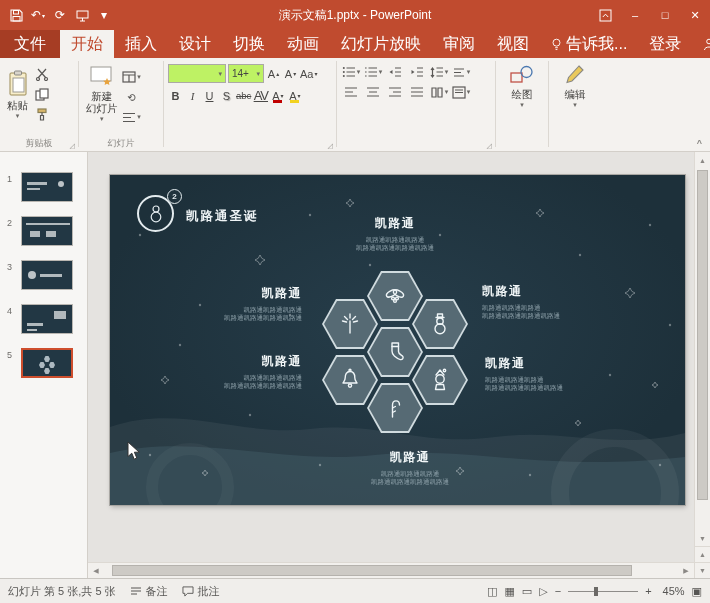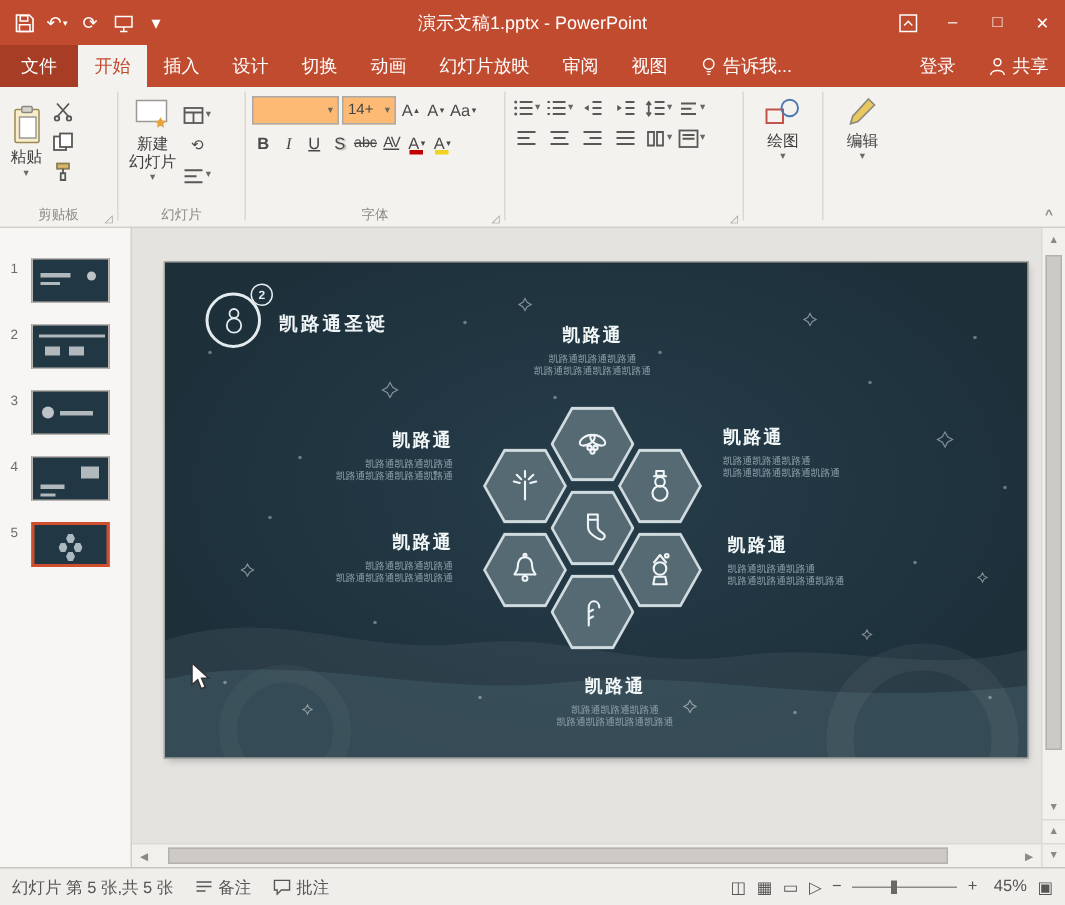--- a/index.html
+++ b/index.html
@@ -11,48 +11,48 @@
 .titlebar{position:absolute;left:0;top:0;width:710px;height:30px;background:#C04B2F;color:#fff;display:flex;align-items:center}
 .qat{display:flex;align-items:center;gap:6px;padding-left:8px;z-index:2}
 .qat-btn{display:inline-flex;align-items:center;justify-content:center;min-width:16px;height:20px;font-size:12px;color:#fff}
 .caret-mini{font-size:6px;margin-left:1px}
 .title{position:absolute;left:0;right:0;top:0;height:30px;display:flex;align-items:center;justify-content:center;font-size:12px;pointer-events:none}
 .winctl{margin-left:auto;display:flex;height:30px;z-index:2}
 .wbtn{width:30px;height:30px;display:flex;align-items:center;justify-content:center;font-size:11px;color:#fff}
 
 
 .tabrow{position:absolute;left:0;top:30px;width:710px;height:28px;background:#C04B2F;display:flex;align-items:stretch;color:#fff}
-.tab{padding:0 11px;display:flex;align-items:center;font-size:12px;white-space:nowrap;gap:4px}
+.tab{padding:0 11px;display:flex;align-items:center;font-size:16px;white-space:nowrap;gap:4px}
 .tab.file{background:#A63D24;padding:0 14px}
 .tab.active{background:#F4F2EF;color:#C04B2F}
 .tab.signin{margin-left:auto}
 
 
 .ribbon{position:absolute;left:0;top:58px;width:710px;height:94px;background:#F4F2EF;border-bottom:1px solid #D3CFC9;display:flex}
 .rgroup{position:relative;height:100%;padding-top:3px}
 .gbody{display:flex;align-items:flex-end;padding:0 3px}
 .glabel{position:absolute;left:0;right:0;bottom:1px;display:flex;align-items:center;justify-content:center;font-size:9px;color:#8A8884}
 .launcher{position:absolute;right:3px;bottom:1px;font-size:7px;color:#9B9994}
 .vsep{width:1px;height:86px;background:#DCD8D2;margin-top:3px}
 .bigbtn{display:flex;flex-direction:column;align-items:center;padding:3px 4px;gap:2px}
 .blabel{font-size:10.5px;color:#3F3E3C;line-height:12px;text-align:center;white-space:pre-line}
 .caret{font-size:7px;color:#6A6865;line-height:6px}
 .smallcol{display:flex;flex-direction:column;gap:4px;padding-top:5px}
 .sbtn{min-width:20px;height:16px;display:inline-flex;align-items:center;justify-content:center;gap:1px;font-size:10px;color:#4A4947}
 .rows{display:flex;flex-direction:column;gap:4px;padding:3px 4px}
 .frow{display:flex;align-items:center;gap:2px}
-.combo{display:inline-flex;align-items:center;justify-content:space-between;background:#fdba74;border:1px solid #ABA9A5;height:19px;padding:0 3px;font-size:10px;color:#444}
+.combo{display:inline-flex;align-items:center;justify-content:space-between;background:#bef264;border:1px solid #ABA9A5;height:19px;padding:0 3px;font-size:10px;color:#444}
 .fname{width:58px}.fsize{width:36px}
 .tb{min-width:15px;height:17px;display:inline-flex;align-items:center;justify-content:center;font-size:11px;color:#4A4947}
 .tb.b{font-weight:bold}
 .tb.i{font-style:italic;font-family:"Liberation Serif",serif}
 .tb.u{text-decoration:underline}
 .tb.strike{text-decoration:line-through;font-size:9.5px}
 .tb.shadow{text-shadow:1px 1px 1px #A9A7A3}
-.tb.av{font-size:10px;letter-spacing:-1px;text-decoration:underline}
+.tb.av{font-size:13px;letter-spacing:-1px;text-decoration:underline}
 .acolor{position:relative}
 .acolor .bar{position:absolute;left:3px;right:3px;bottom:1px;height:3px}
 .bar.red{background:#C00000}.bar.yellow{background:#F2D21F}
 .mi{width:14px;height:13px;stroke:#5A5856;fill:none;stroke-width:1.2}
 .mi .f{fill:#5A5856;stroke:none}
 .ribbon-collapse{position:absolute;right:8px;bottom:3px;font-size:9px;color:#8A8884;font-weight:bold}
 
 
 .thumbpanel{position:absolute;left:0;top:152px;width:88px;height:426px;background:#F7F6F4;border-right:1px solid #D3CFC9;padding-top:20px}
 .thumb-item{position:relative;height:44px;display:flex;align-items:flex-start;padding-left:7px}
@@ -296,23 +296,20 @@
               <span class="bar red"></span>
               <span class="caret-mini">▾</span>
             </span>
           <span class="tb acolor">
               <span>A</span>
               <span class="bar yellow"></span>
               <span class="caret-mini">▾</span>
             </span>
         </div>
       </div>
-      <div class="glabel">
-          <span>字体</span>
-        </div>
       <span class="launcher">◿</span>
     </div>
     <div class="vsep"></div>
 
     <div class="rgroup" style="width:158px">
       <div class="rows">
         <div class="frow">
           <span class="sbtn">
               <svg class="mi" viewBox="0 0 14 13">
                 <circle class="f" cx="1.8" cy="2" r="1"></circle>

